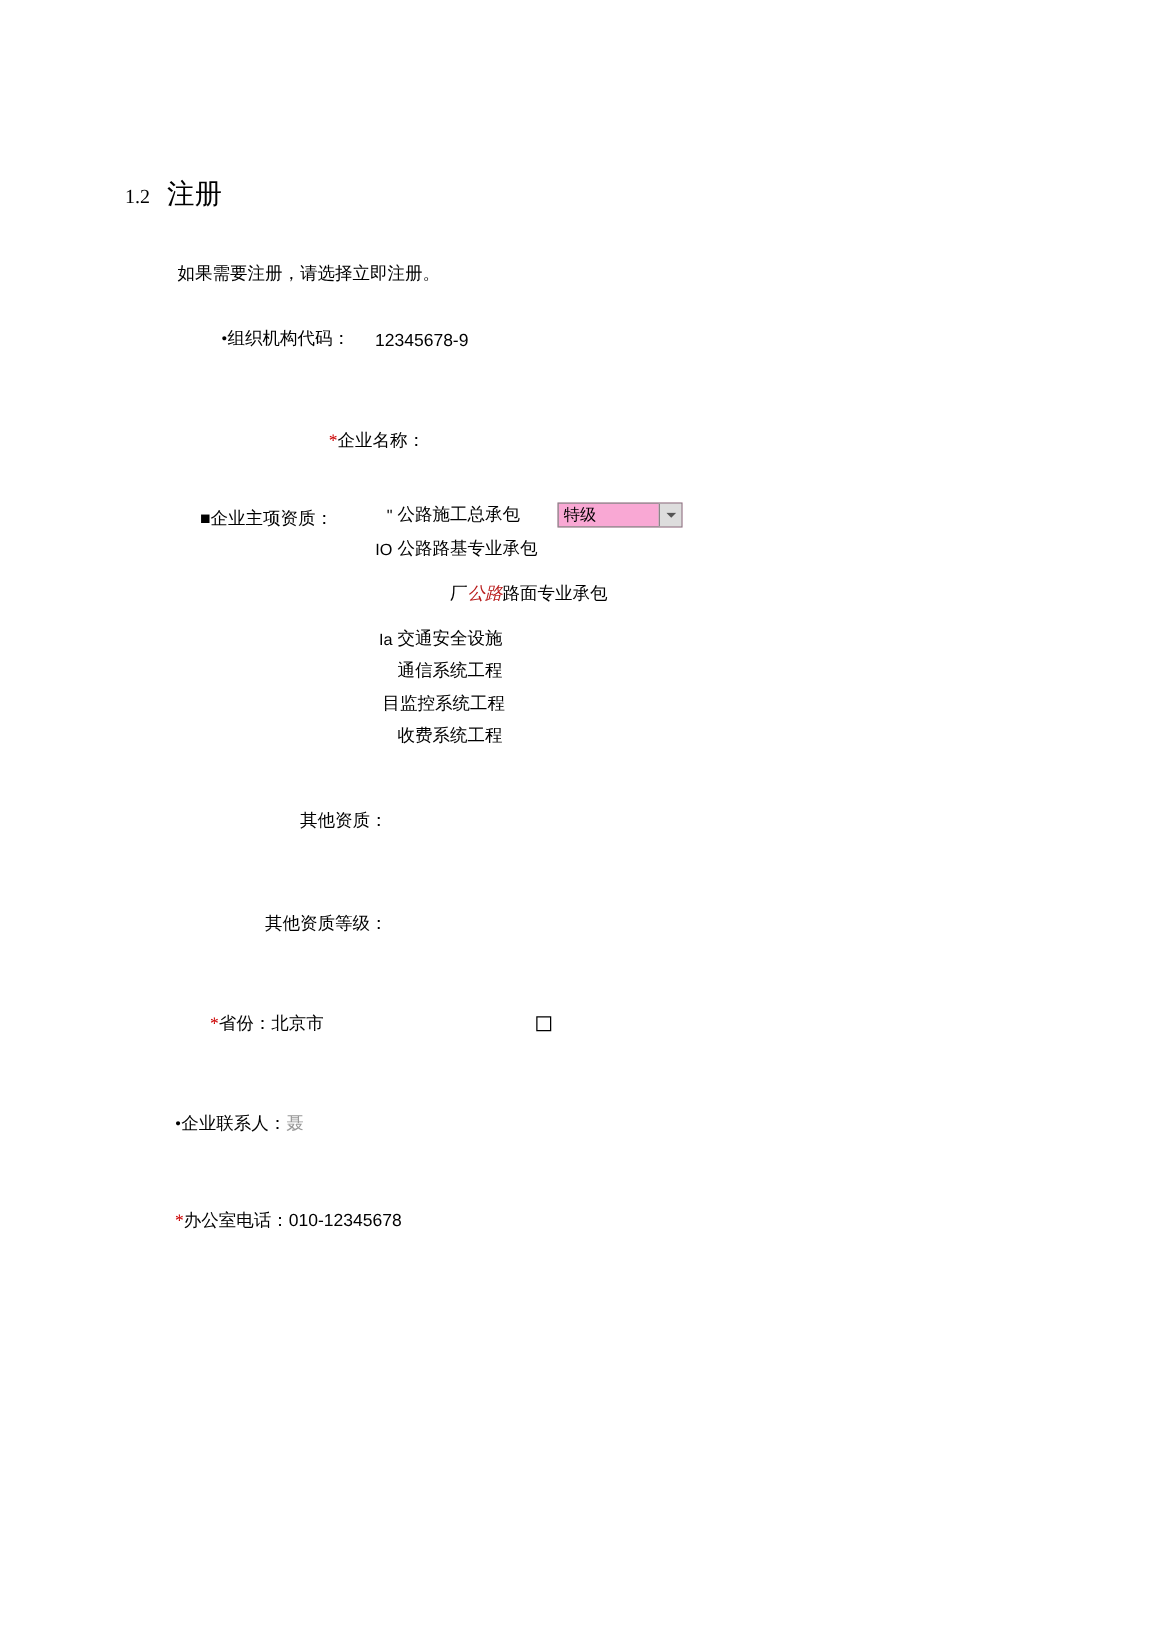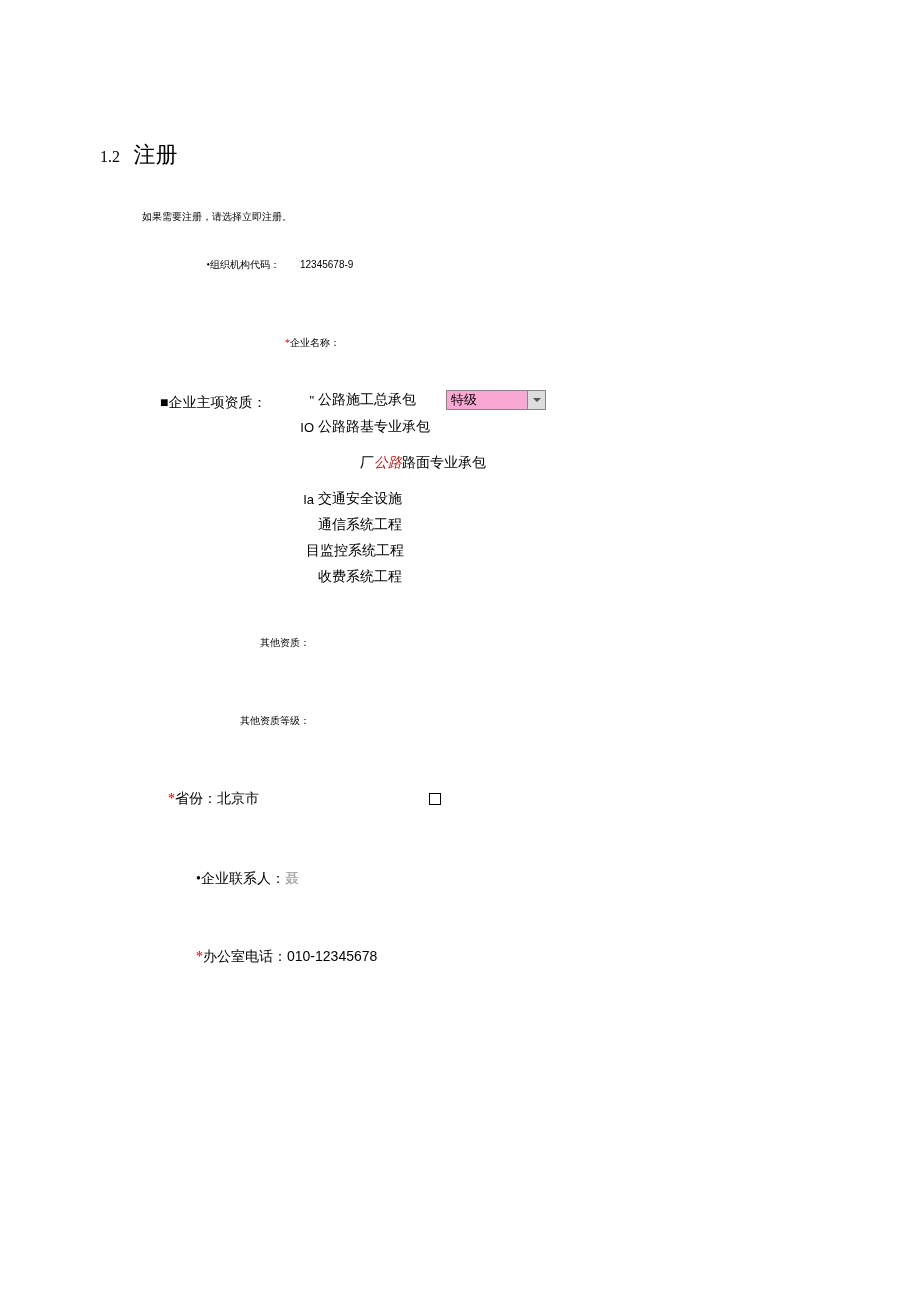--- a/index.html
+++ b/index.html
@@ -20,31 +20,31 @@
       font-weight: normal;
       margin-bottom: 40px;
       color: #000;
     }
     .heading-number {
       font-family: "Times New Roman", serif;
       font-size: 16px;
       margin-right: 8px;
     }
     .intro {
-      font-size: 10px;
+      font-size: 14px;
       margin-left: 42px;
       margin-bottom: 32px;
       color: #000;
     }
     .form-row {
       display: flex;
-      align-items: center;
+      align-items: flex-end;
       margin-bottom: 62px;
       margin-left: 60px;
-      font-size: 10px;
+      font-size: 14px;
     }
     .form-label {
       text-align: right;
       width: 120px;
       flex-shrink: 0;
       padding-top: 2px;
     }
     .form-value {
       margin-left: 20px;
       font-family: Arial, sans-serif;
@@ -137,21 +137,21 @@
       font-size: 14px;
     }
     .checkbox {
       width: 12px;
       height: 12px;
       border: 1px solid #000;
       display: inline-block;
       margin-left: 170px;
     }
     .contact-row, .phone-row {
-      margin-left: 96px;
+      margin-left: 40px;
       margin-bottom: 60px;
       font-size: 14px;
     }
     .light-value {
       color: #999;
       font-family: "SimSun", serif;
     }
     .arial {
       font-family: Arial, sans-serif;
     }

